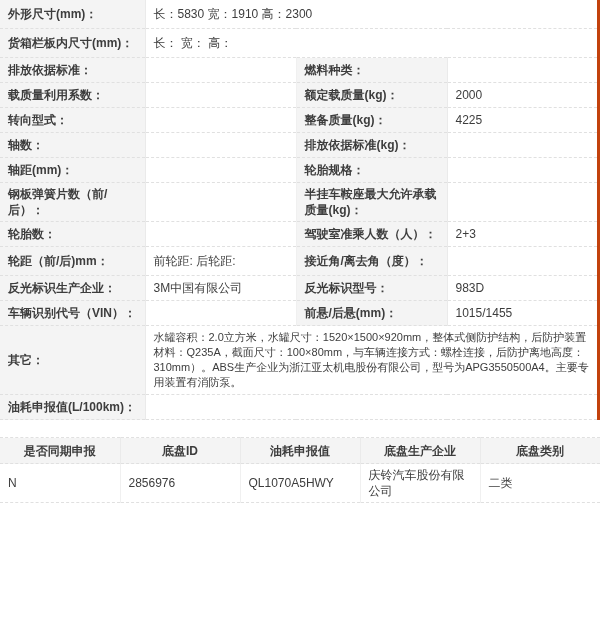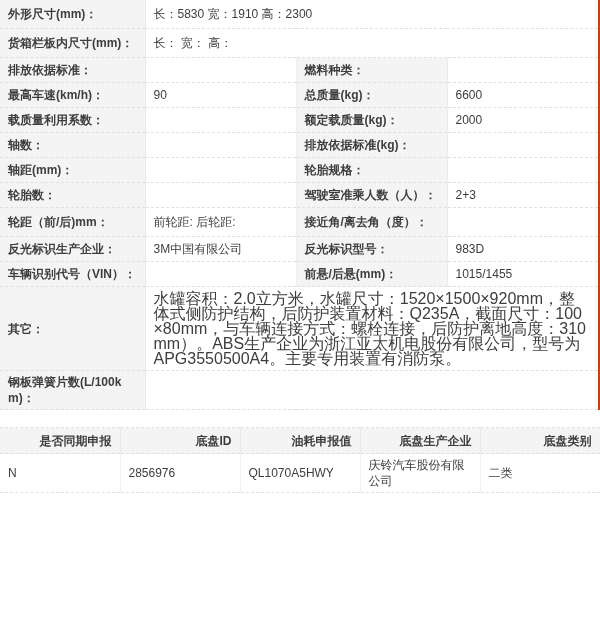--- a/index.html
+++ b/index.html
@@ -7,29 +7,29 @@
     width:600px;height:622px;overflow:hidden;background:#fff;
     font-family:"Liberation Sans","DejaVu Sans",sans-serif;
     font-size:12px;color:#3d3d3d;
   }
   table{border-collapse:collapse;table-layout:fixed;width:600px;}
   td,th{padding:3px 8px;vertical-align:middle;line-height:16px;
         border-bottom:1px dashed #e0e0e0;word-break:break-all;}
   
   .spec td.lbl{background:#f4f4f4;font-weight:bold;border-right:1px solid #eaeaea;margin-top:13px;}
   .spec td.val{background:#fff;border-right:1px solid #f0f0f0;}
-  .spec td.last{border-right:4px solid #c2410c;}
+  .spec td.last{border-right:6px solid #c2410c;}
   .spec tr.h28 td{height:22px;}
   .spec tr.h24 td{height:18px;}
   .spec tr.h33 td{height:27px;}
   .spec tr.h46 td{height:40px;}
-  .spec td.other{font-size:16px;line-height:15px;padding:4px 8px;}
+  .spec td.other{font-size:11px;line-height:15px;padding:4px 8px;}
   
   .sect{margin-top:17px;}
-  .sect th{background:#f4f4f4;font-weight:bold;text-align:right;
+  .sect th{background:#f4f4f4;font-weight:bold;text-align:center;
            border-top:1px dashed #e0e0e0;border-right:1px solid #eaeaea;height:19px;}
   .sect td{background:#fff;border-right:1px solid #f0f0f0;height:21px;}
   .sect th.last,.sect td.last{border-right:1px solid #ececec;}
 </style>
 </head>
 <body>
 
 <table class="spec">
   <colgroup>
       <col style="width:145px">
@@ -46,41 +46,47 @@
     <td class="lbl">货箱栏板内尺寸(mm)：</td>
     <td class="val last" colspan="3">长： 宽： 高：</td>
   </tr>
   <tr class="h24">
     <td class="lbl">排放依据标准：</td>
     <td class="val"></td>
     <td class="lbl">燃料种类：</td>
     <td class="val last"></td>
   </tr>
   <tr class="h24">
-    <td class="lbl">最高车速(km/h)：</td>
-    <td class="val">90</td>
-    <td class="lbl">总质量(kg)：</td>
-    <td class="val last">6600</td>
-  </tr>
-  <tr class="h24">
     <td class="lbl">载质量利用系数：</td>
     <td class="val"></td>
     <td class="lbl">额定载质量(kg)：</td>
     <td class="val last">2000</td>
+  </tr>
+  <tr class="h24">
+    <td class="lbl">转向型式：</td>
+    <td class="val"></td>
+    <td class="lbl">整备质量(kg)：</td>
+    <td class="val last">4225</td>
   </tr>
   <tr class="h24">
     <td class="lbl">轴数：</td>
     <td class="val"></td>
     <td class="lbl">排放依据标准(kg)：</td>
     <td class="val last"></td>
   </tr>
   <tr class="h24">
     <td class="lbl">轴距(mm)：</td>
     <td class="val"></td>
     <td class="lbl">轮胎规格：</td>
+    <td class="val last"></td>
+  </tr>
+  <tr class="h33">
+    <td class="lbl">钢板弹簧片数（前/后）：</td>
+    <td class="val"></td>
+    <td class="lbl">半挂车鞍座最大允许承载质量(kg)：</td>
     <td class="val last"></td>
   </tr>
   <tr class="h24">
     <td class="lbl">轮胎数：</td>
     <td class="val"></td>
     <td class="lbl">驾驶室准乘人数（人）：</td>
     <td class="val last">2+3</td>
   </tr>
   <tr class="h28">
     <td class="lbl">轮距（前/后)mm：</td>
@@ -98,21 +104,21 @@
     <td class="lbl">车辆识别代号（VIN）：</td>
     <td class="val"></td>
     <td class="lbl">前悬/后悬(mm)：</td>
     <td class="val last">1015/1455</td>
   </tr>
   <tr class="h46">
     <td class="lbl">其它：</td>
     <td class="val last other" colspan="3">水罐容积：2.0立方米，水罐尺寸：1520×1500×920mm，整体式侧防护结构，后防护装置材料：Q235A，截面尺寸：100×80mm，与车辆连接方式：螺栓连接，后防护离地高度：310mm）。ABS生产企业为浙江亚太机电股份有限公司，型号为APG3550500A4。主要专用装置有消防泵。</td>
   </tr>
   <tr class="h24">
-    <td class="lbl">钢板弹簧片数(L/100km)：</td>
+    <td class="lbl">油耗申报值(L/100km)：</td>
     <td class="val last" colspan="3"></td>
   </tr>
 </tbody>
   </table>
 
 <table class="sect">
   <colgroup>
       <col style="width:120px">
       <col style="width:120px">
       <col style="width:120px">

